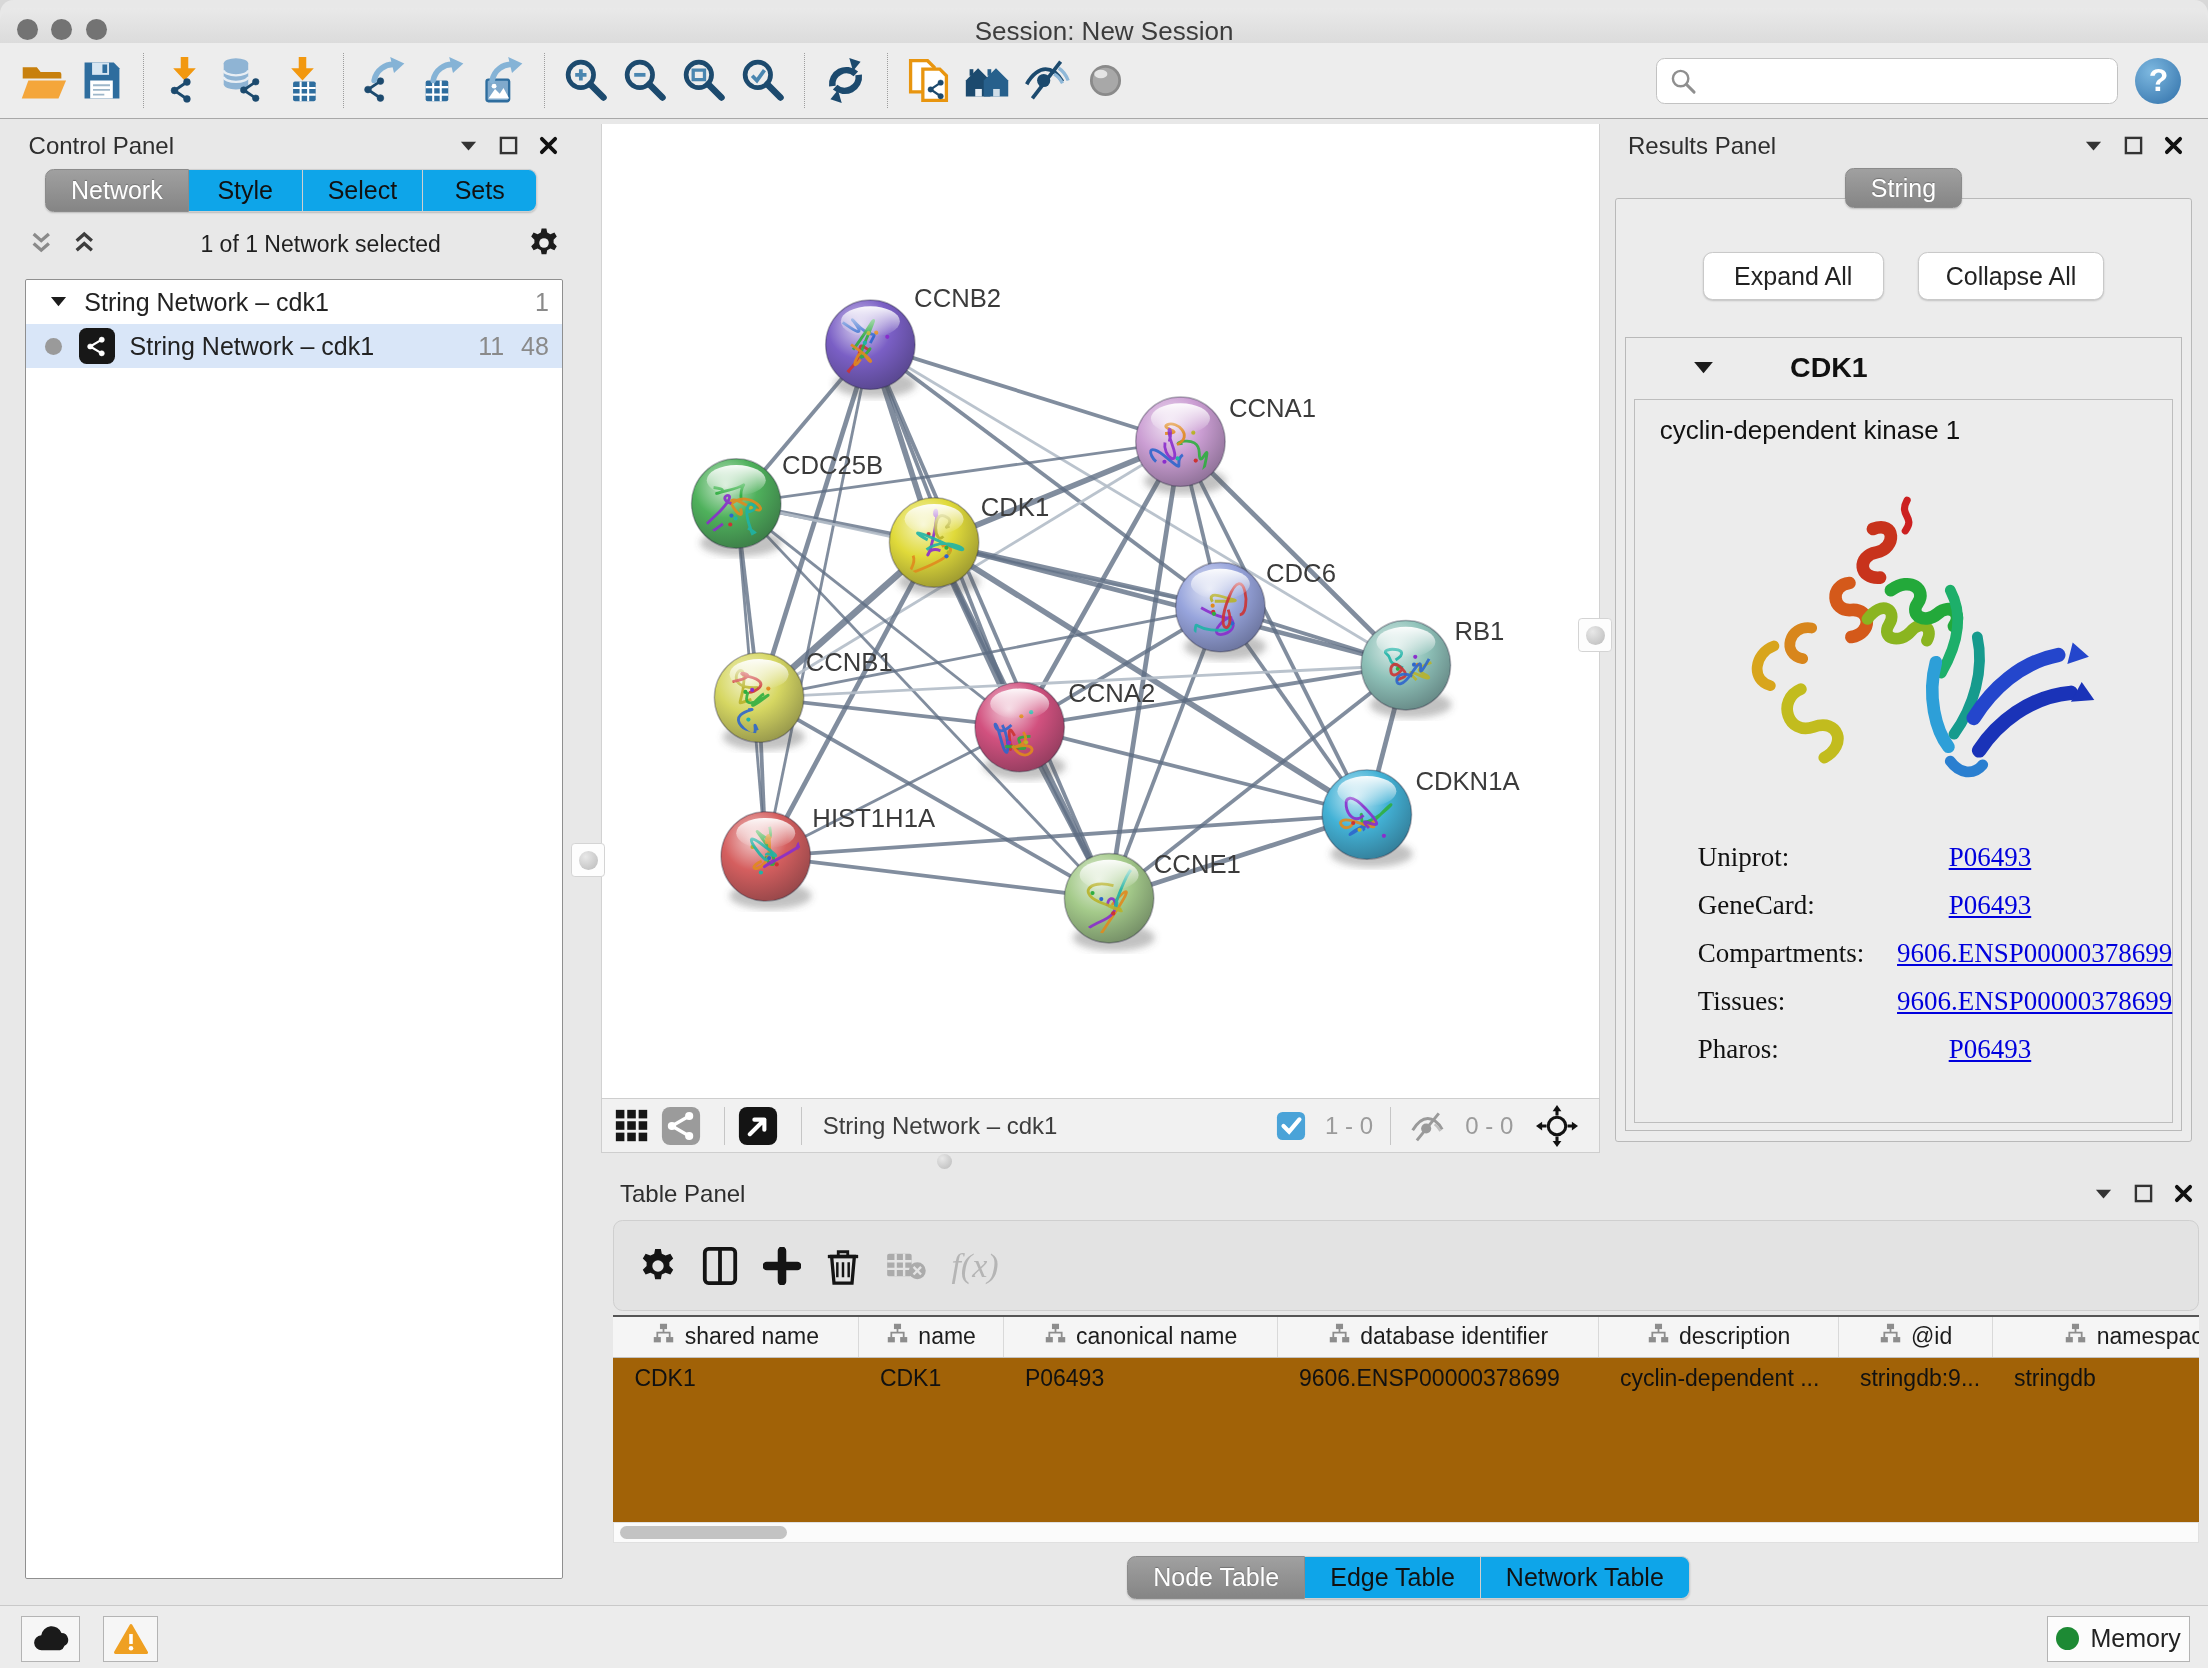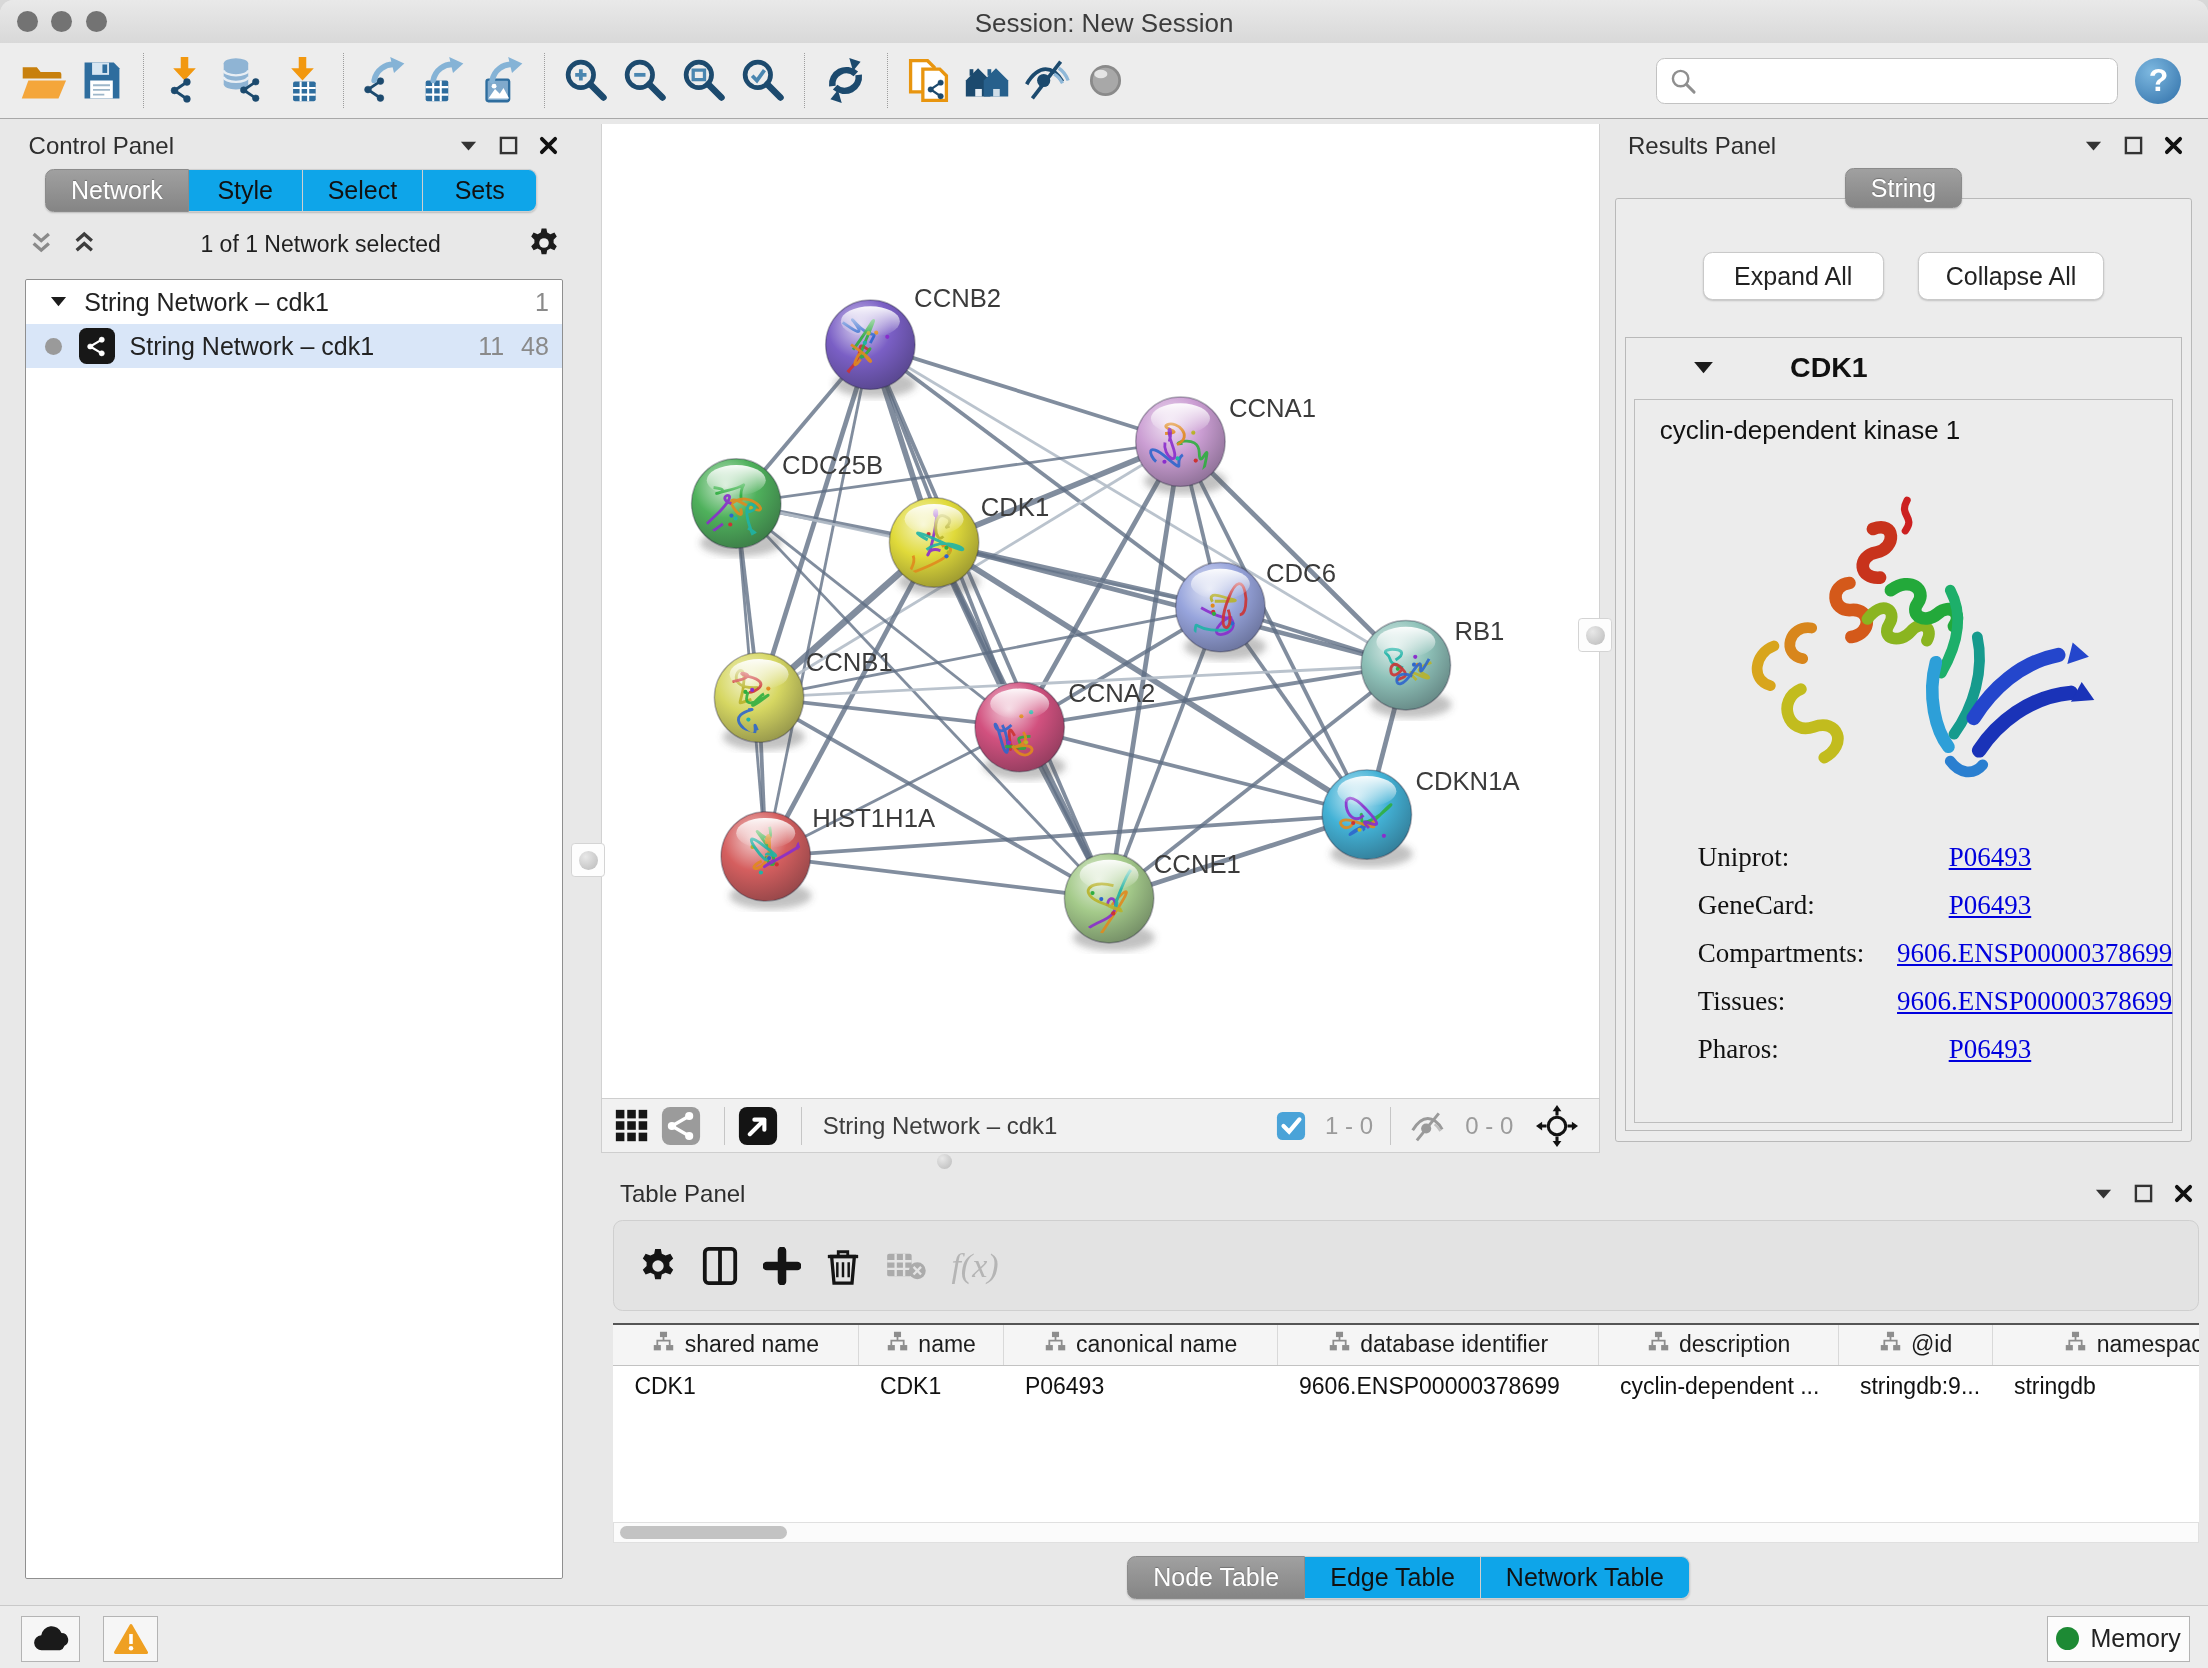--- a/index.html
+++ b/index.html
@@ -1,21 +1,21 @@
 <!DOCTYPE html>
 <html style="font-size:15px"><head>
 <meta charset="utf-8">
 <style>
   html,body{margin:0;padding:0;background:#d8d8d8;}
   *{box-sizing:border-box;}
   .window{position:relative;width:2208px;height:1668px;background:#e8e8e8;
     font-family:"Liberation Sans",sans-serif;color:#222;overflow:hidden;
     border-radius:13.3px 13.3px 0 0;}
   
-  .titlebar{position:absolute;left:0;top:0;width:100%;height:50px;
+  .titlebar{position:absolute;left:0;top:8px;width:100%;height:50px;
     background:linear-gradient(#e9e9e9,#d6d6d6);border-bottom:1px solid #b3b3b3;
     border-radius:13.3px 13.3px 0 0;}
   .traffic{position:absolute;left:17px;top:10.5px;display:flex;gap:13.3px;}
   .traffic span{width:21px;height:21px;border-radius:50%;background:#737373;display:block;}
   .win-title{position:absolute;left:0;right:0;top:7.6px;text-align:center;font-size:26px;color:#3c3c3c;}
   
   .toolbar{position:absolute;left:0;top:43px;width:100%;height:76px;background:#ededed;
     border-bottom:1.9px solid #a8a8a8;display:flex;align-items:center;padding:0 13.3px;}
   .tbtn{width:59px;height:59px;display:flex;align-items:center;justify-content:center;cursor:pointer;}
   .tbtn svg{width:49px;height:49px;}
@@ -87,22 +87,22 @@
   .cl-row{display:flex;font-size:27px;margin-bottom:17px;}
   .cl-label{width:276px;padding-left:25px;color:#111;}
   .cl-row a{color:#0000dd;text-decoration:underline;cursor:pointer;}
   
   .table-panel{position:absolute;left:601px;top:1172px;width:1607px;height:434px;}
   .tp-head{display:flex;justify-content:space-between;align-items:center;padding:7.6px 15px 1.9px 19px;}
   .tp-toolbar{position:absolute;left:12.4px;right:9.5px;top:48px;height:91px;background:#e3e3e3;
     border:1px solid #cfcfcf;border-radius:9.5px;display:flex;align-items:center;padding:0 25px;gap:24px;}
   .tp-tb-btn{cursor:pointer;display:flex;align-items:center;}
   .fx{font-family:"Liberation Serif",serif;font-style:italic;font-size:34px;color:#b5b5b5;}
-  .tp-table-wrap{position:absolute;left:12.4px;right:9.5px;top:143px;height:207px;background:#ffffff;
-    border-top:2.9px solid #555;overflow:hidden;margin-top:8px;}
+  .tp-table-wrap{position:absolute;left:12.4px;right:9.5px;top:143px;height:207px;background:#a16207;
+    border-top:2.9px solid #555;overflow:hidden;}
   table.data{border-collapse:collapse;table-layout:fixed;width:1674px;}
   table.data th{background:#f5f5f5;border-right:1px solid #d9d9d9;border-bottom:1px solid #c2c2c2;
     font-weight:normal;font-size:23px;color:#1c1c1c;height:40px;text-align:center;white-space:nowrap;overflow:hidden;}
   table.data th .th-inner{display:flex;align-items:center;justify-content:center;gap:9.5px;}
   table.data td{font-size:23px;color:#111;height:42px;padding-left:21px;white-space:nowrap;overflow:hidden;
     border-right:1px solid transparent;}
   .tp-scroll{position:absolute;left:12.4px;right:9.5px;top:350px;height:21px;background:#fbfbfb;border:1px solid #e0e0e0;}
   .tp-thumb{position:absolute;left:5.7px;top:2.9px;width:167px;height:13.3px;border-radius:6.7px;background:#c3c3c3;cursor:pointer;}
   .tp-tabs{position:absolute;left:8px;right:0;top:384px;display:flex;justify-content:center;}
   

